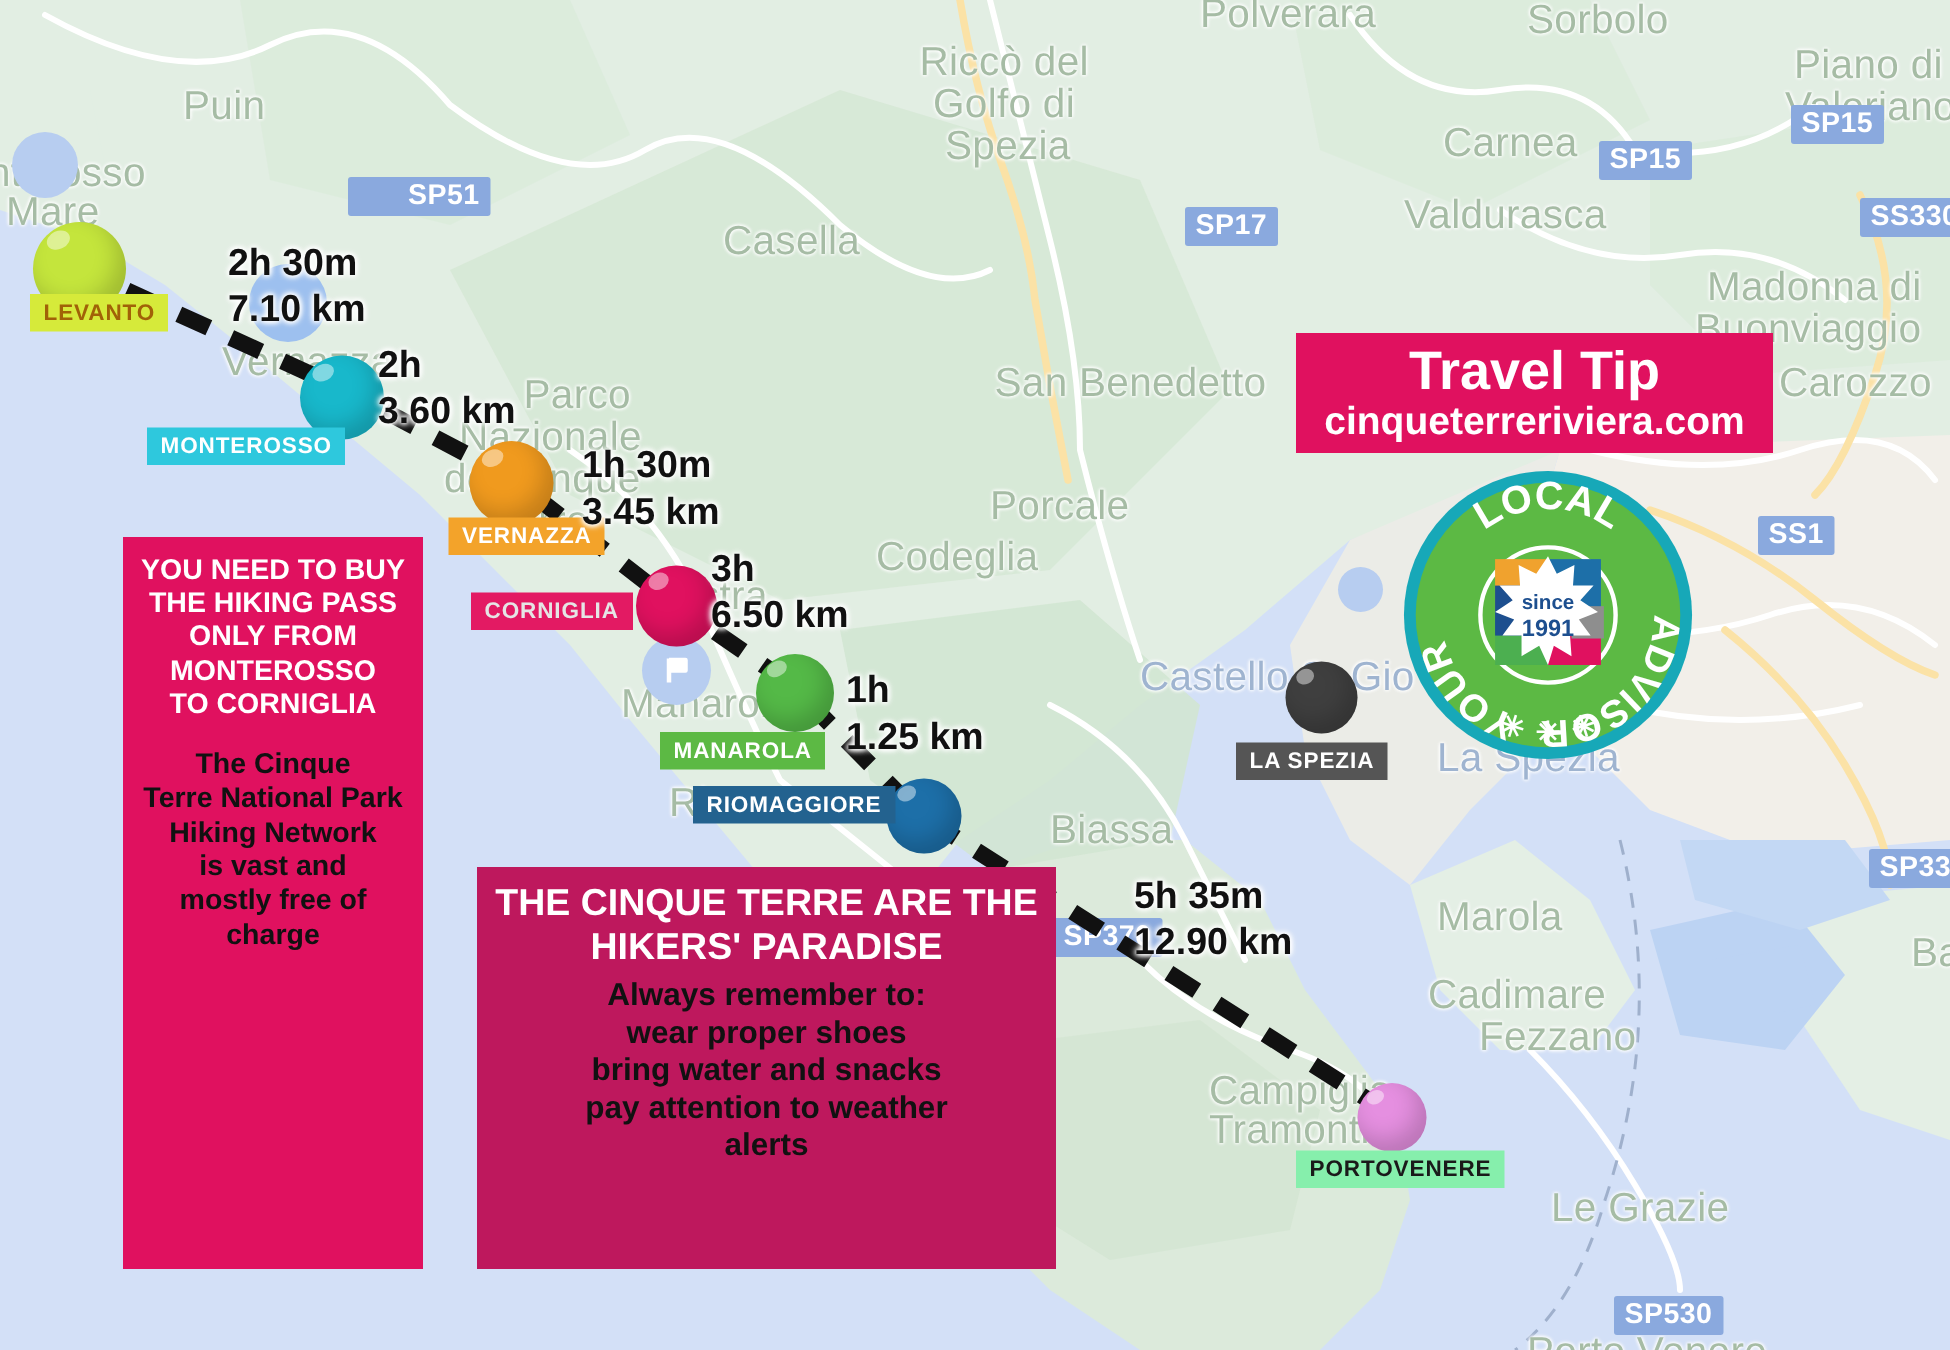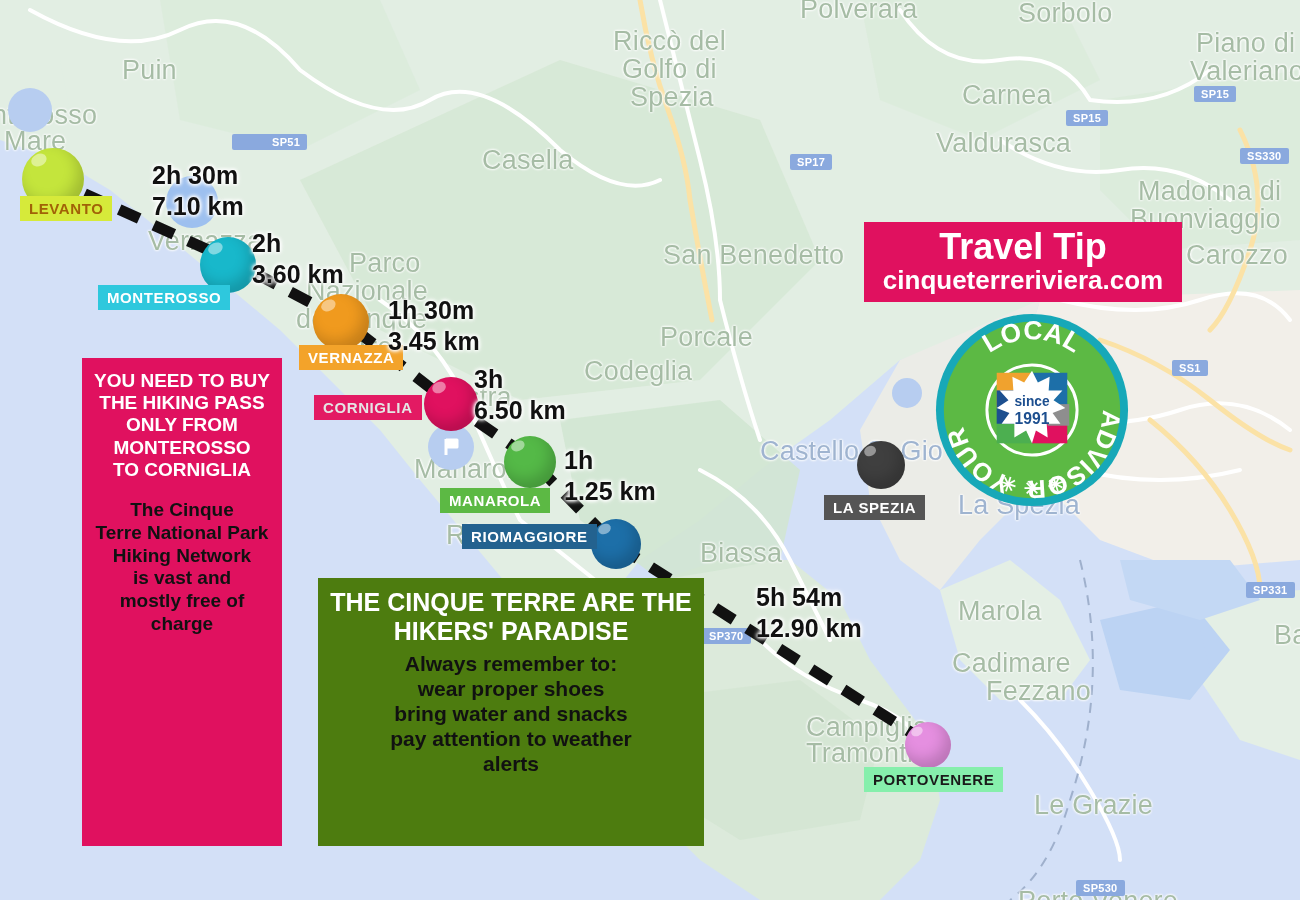--- a/index.html
+++ b/index.html
@@ -10,22 +10,22 @@
   }
   #stage{position:relative;width:1300px;height:900px;overflow:hidden;background:#d7e3fa;}
   .sea{position:absolute;background:#d3e0f7;}
 
   .maplabel{position:absolute;color:#9aa3ab;font-size:21px;font-weight:400;
     white-space:nowrap;letter-spacing:.2px;text-shadow:0 0 3px #fff,0 0 3px #fff,0 0 2px #fff;}
   .maplabel.lg{font-size:27px;}
   .maplabel.wa{color:#9fb4d0;}
   .maplabel.gr{color:#a6bca5;}
 
-  .shield{position:absolute;background:#8aa9de;color:#fff;font-size:11px;font-weight:700;
-    padding:2px 7px;border-radius:2px;letter-spacing:.3px;margin-top:16px;}
+  .shield{position:absolute;background:#8aa9de;color:#fff;font-size:19px;font-weight:700;
+    padding:2px 7px;border-radius:2px;letter-spacing:.3px;}
 
   
   #trail{position:absolute;left:0;top:0;width:1300px;height:900px;pointer-events:none;}
 
   
   .marker{position:absolute;border-radius:50%;
     box-shadow:inset -6px -8px 14px rgba(0,0,0,.18);}
   .marker::after{content:"";position:absolute;left:14%;top:10%;width:26%;height:20%;
     border-radius:50%;background:rgba(255,255,255,.45);transform:rotate(-25deg);}
 
@@ -33,21 +33,21 @@
     padding:4px 9px;letter-spacing:.6px;white-space:nowrap;}
 
   
   .leg{position:absolute;color:#111;font-weight:800;font-size:25px;line-height:1.22;
     white-space:nowrap;text-shadow:0 0 4px #fff,0 0 4px #fff,0 0 6px #fff,0 0 3px #fff;}
   .leg .t{display:block;}
 
   
   .box{position:absolute;box-sizing:border-box;}
   .box-pink{background:#e0115f;}
-  .box-green{background:#4d7c0f;}
+  .box-green{background:#be185d;}
   .box h3{margin:0;color:#fff;font-weight:800;text-align:center;line-height:1.17;}
   .box p{margin:0;color:#111;font-weight:800;text-align:center;line-height:1.2;}
 
   
   #traveltip{position:absolute;background:#e0115f;text-align:center;box-sizing:border-box;}
   #traveltip .tt1{color:#fff;font-weight:800;font-size:36px;line-height:1.05;}
   #traveltip .tt2{color:#fff;font-weight:800;font-size:26px;line-height:1.1;}
 
   
   #logo{position:absolute;width:196px;height:196px;}
@@ -207,21 +207,21 @@
       </div>
       <div class="leg" style="left: 474px; top: 364px;">
         <span class="t">3h</span>
         <span class="t">6.50 km</span>
       </div>
       <div class="leg" style="left: 564px; top: 445px;">
         <span class="t">1h</span>
         <span class="t">1.25 km</span>
       </div>
       <div class="leg" style="left: 756px; top: 582px;">
-        <span class="t">5h 54m</span>
+        <span class="t">5h 35m</span>
         <span class="t">12.90 km</span>
       </div>
     </div>
 
   <div class="box box-pink" style="left:82px;top:358px;width:200px;height:488px;padding:12px 8px;">
     <h3 id="pink-head" style="font-size:19px;">
         <span style="display: block;">YOU NEED TO BUY</span>
         <span style="display: block;">THE HIKING PASS</span>
         <span style="display: block;">ONLY FROM</span>
         <span style="display: block;">MONTEROSSO</span>

